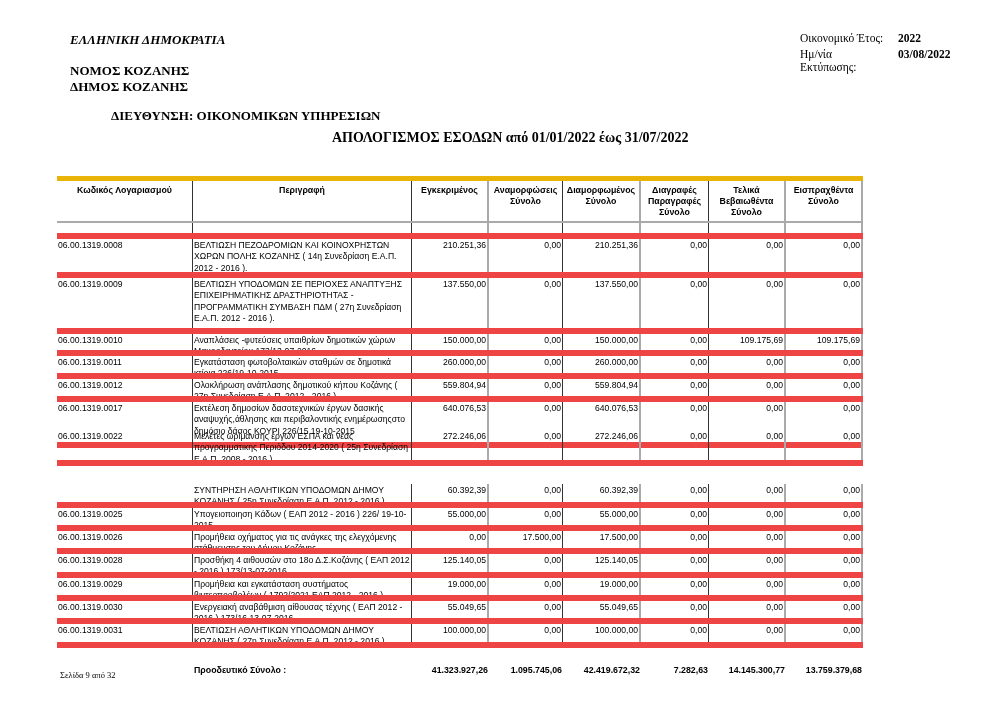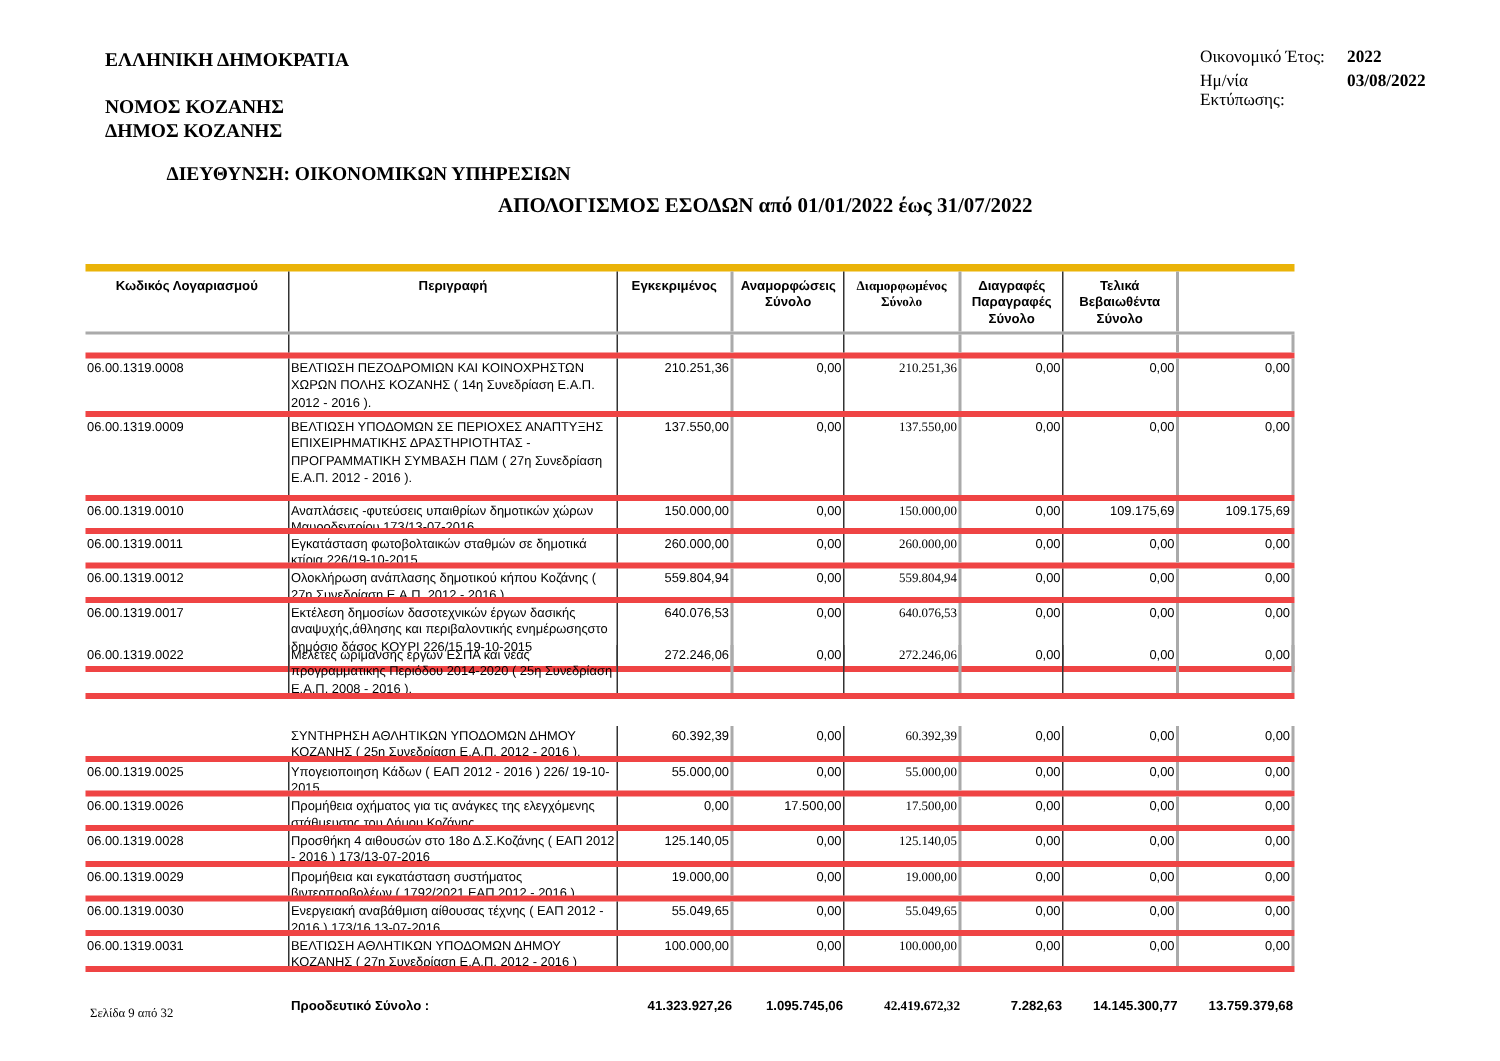--- a/index.html
+++ b/index.html
@@ -6,44 +6,44 @@
   body { width: 1000px; height: 707px; position: relative; overflow: hidden; color: #000; }
   .serif { font-family: "Liberation Serif", "DejaVu Serif", serif; }
   .sans { font-family: "Liberation Sans", "DejaVu Sans", sans-serif; }
   .abs { position: absolute; }
   .hdr-bold { font-weight: bold; font-size: 13px; white-space: nowrap; }
   .meta-label { font-size: 11.5px; line-height: 13px; }
   .meta-val { font-size: 11.5px; font-weight: bold; }
   #report-title { font-size: 14px; font-weight: bold; white-space: nowrap; }
 
   #ledger { position: absolute; left: 57px; top: 176px; width: 806px; }
-  .row { position: absolute; left: 0; width: 806px; border-bottom: 4px solid #ef4444; box-sizing: border-box; }
+  .row { position: absolute; left: 0; width: 806px; border-bottom: 6px solid #ef4444; box-sizing: border-box; }
   .head { border-top: 5px solid #eab308; border-bottom: 2px solid #aaa; }
   .cell { position: absolute; top: 0; bottom: 0; box-sizing: border-box; font-size: 8.6px; line-height: 11.4px; overflow: hidden; }
   .head .cell { font-weight: bold; text-align: center; padding-top: 4px; line-height: 11px; font-size: 8.8px; }
   .num { text-align: right; padding-right: 1px; padding-top: 1px; white-space: nowrap; }
   .txt { padding-left: 1px; padding-top: 1px; }
   .vl { border-right: 1px solid #333; }
   .vg { border-right: 2px solid #aaa; }
   .c1 { left: 0; width: 136px; }
   .c2 { left: 136px; width: 219px; }
   .c3 { left: 355px; width: 77px; }
   .c4 { left: 432px; width: 74px; }
-  .c5 { left: 506px; width: 78px; font-family: Liberation Serif, serif; }
+  .c5 { left: 506px; width: 78px; }
   .c6 { left: 584px; width: 68px; }
   .c7 { left: 652px; width: 77px; }
   .c8 { left: 729px; width: 77px; }
   .totals { position: absolute; left: 57px; top: 664px; width: 806px; height: 14px; }
   .totals .cell { font-weight: bold; font-size: 8.8px; }
   #page-footer { font-size: 8.5px; }
 </style>
 </head>
 <body>
 
-<div class="abs serif hdr-bold" style="left:70px; top:32px;">ΕΛΛΗΝΙΚΗ ΔΗΜΟΚΡΑΤΙΑ</div>
+<div class="abs serif hdr-bold" style="left:70px; top:32px;font-style:italic;">ΕΛΛΗΝΙΚΗ ΔΗΜΟΚΡΑΤΙΑ</div>
 <div class="abs serif hdr-bold" style="left:70px; top:63px;">ΝΟΜΟΣ ΚΟΖΑΝΗΣ</div>
 <div class="abs serif hdr-bold" style="left:70px; top:79px;">ΔΗΜΟΣ ΚΟΖΑΝΗΣ</div>
 <div class="abs serif hdr-bold" style="left:70px; top:108px;margin-left:41px;">ΔΙΕΥΘΥΝΣΗ: ΟΙΚΟΝΟΜΙΚΩΝ ΥΠΗΡΕΣΙΩΝ</div>
 <div id="report-title" class="abs serif" style="left:332px; top:130px;">ΑΠΟΛΟΓΙΣΜΟΣ ΕΣΟΔΩΝ από 01/01/2022 έως 31/07/2022</div>
 
 <div class="abs serif meta-label" style="left:800px; top:32px;">Οικονομικό Έτος:</div>
 <div class="abs serif meta-val" style="left:898px; top:32px;">2022</div>
 <div class="abs serif meta-label" style="left:800px; top:48px;">
   <div>Ημ/νία</div>
   <div>Εκτύπωσης:</div>
@@ -52,20 +52,21 @@
 
 <div id="ledger" class="sans">
   <div class="row head" style="top:0; height:47px;">
     <div class="cell c1 vl">Κωδικός Λογαριασμού</div>
     <div class="cell c2 vl">Περιγραφή</div>
     <div class="cell c3 vg">Εγκεκριμένος</div>
     <div class="cell c4 vl">Αναμορφώσεις Σύνολο</div>
     <div class="cell c5 vg">Διαμορφωμένος Σύνολο</div>
     <div class="cell c6 vl">Διαγραφές Παραγραφές Σύνολο</div>
     <div class="cell c7 vg">Τελικά Βεβαιωθέντα Σύνολο</div>
+    <div class="cell c8 vg">Εισπραχθέντα Σύνολο</div>
   </div>
   <div class="row" style="top:47px; height:16px;">
     <div class="cell c1 vl"></div>
     <div class="cell c2 vl"></div>
     <div class="cell c3 vg"></div>
     <div class="cell c4 vl"></div>
     <div class="cell c5 vg"></div>
     <div class="cell c6 vl"></div>
     <div class="cell c7 vg"></div>
     <div class="cell c8 vg"></div>

